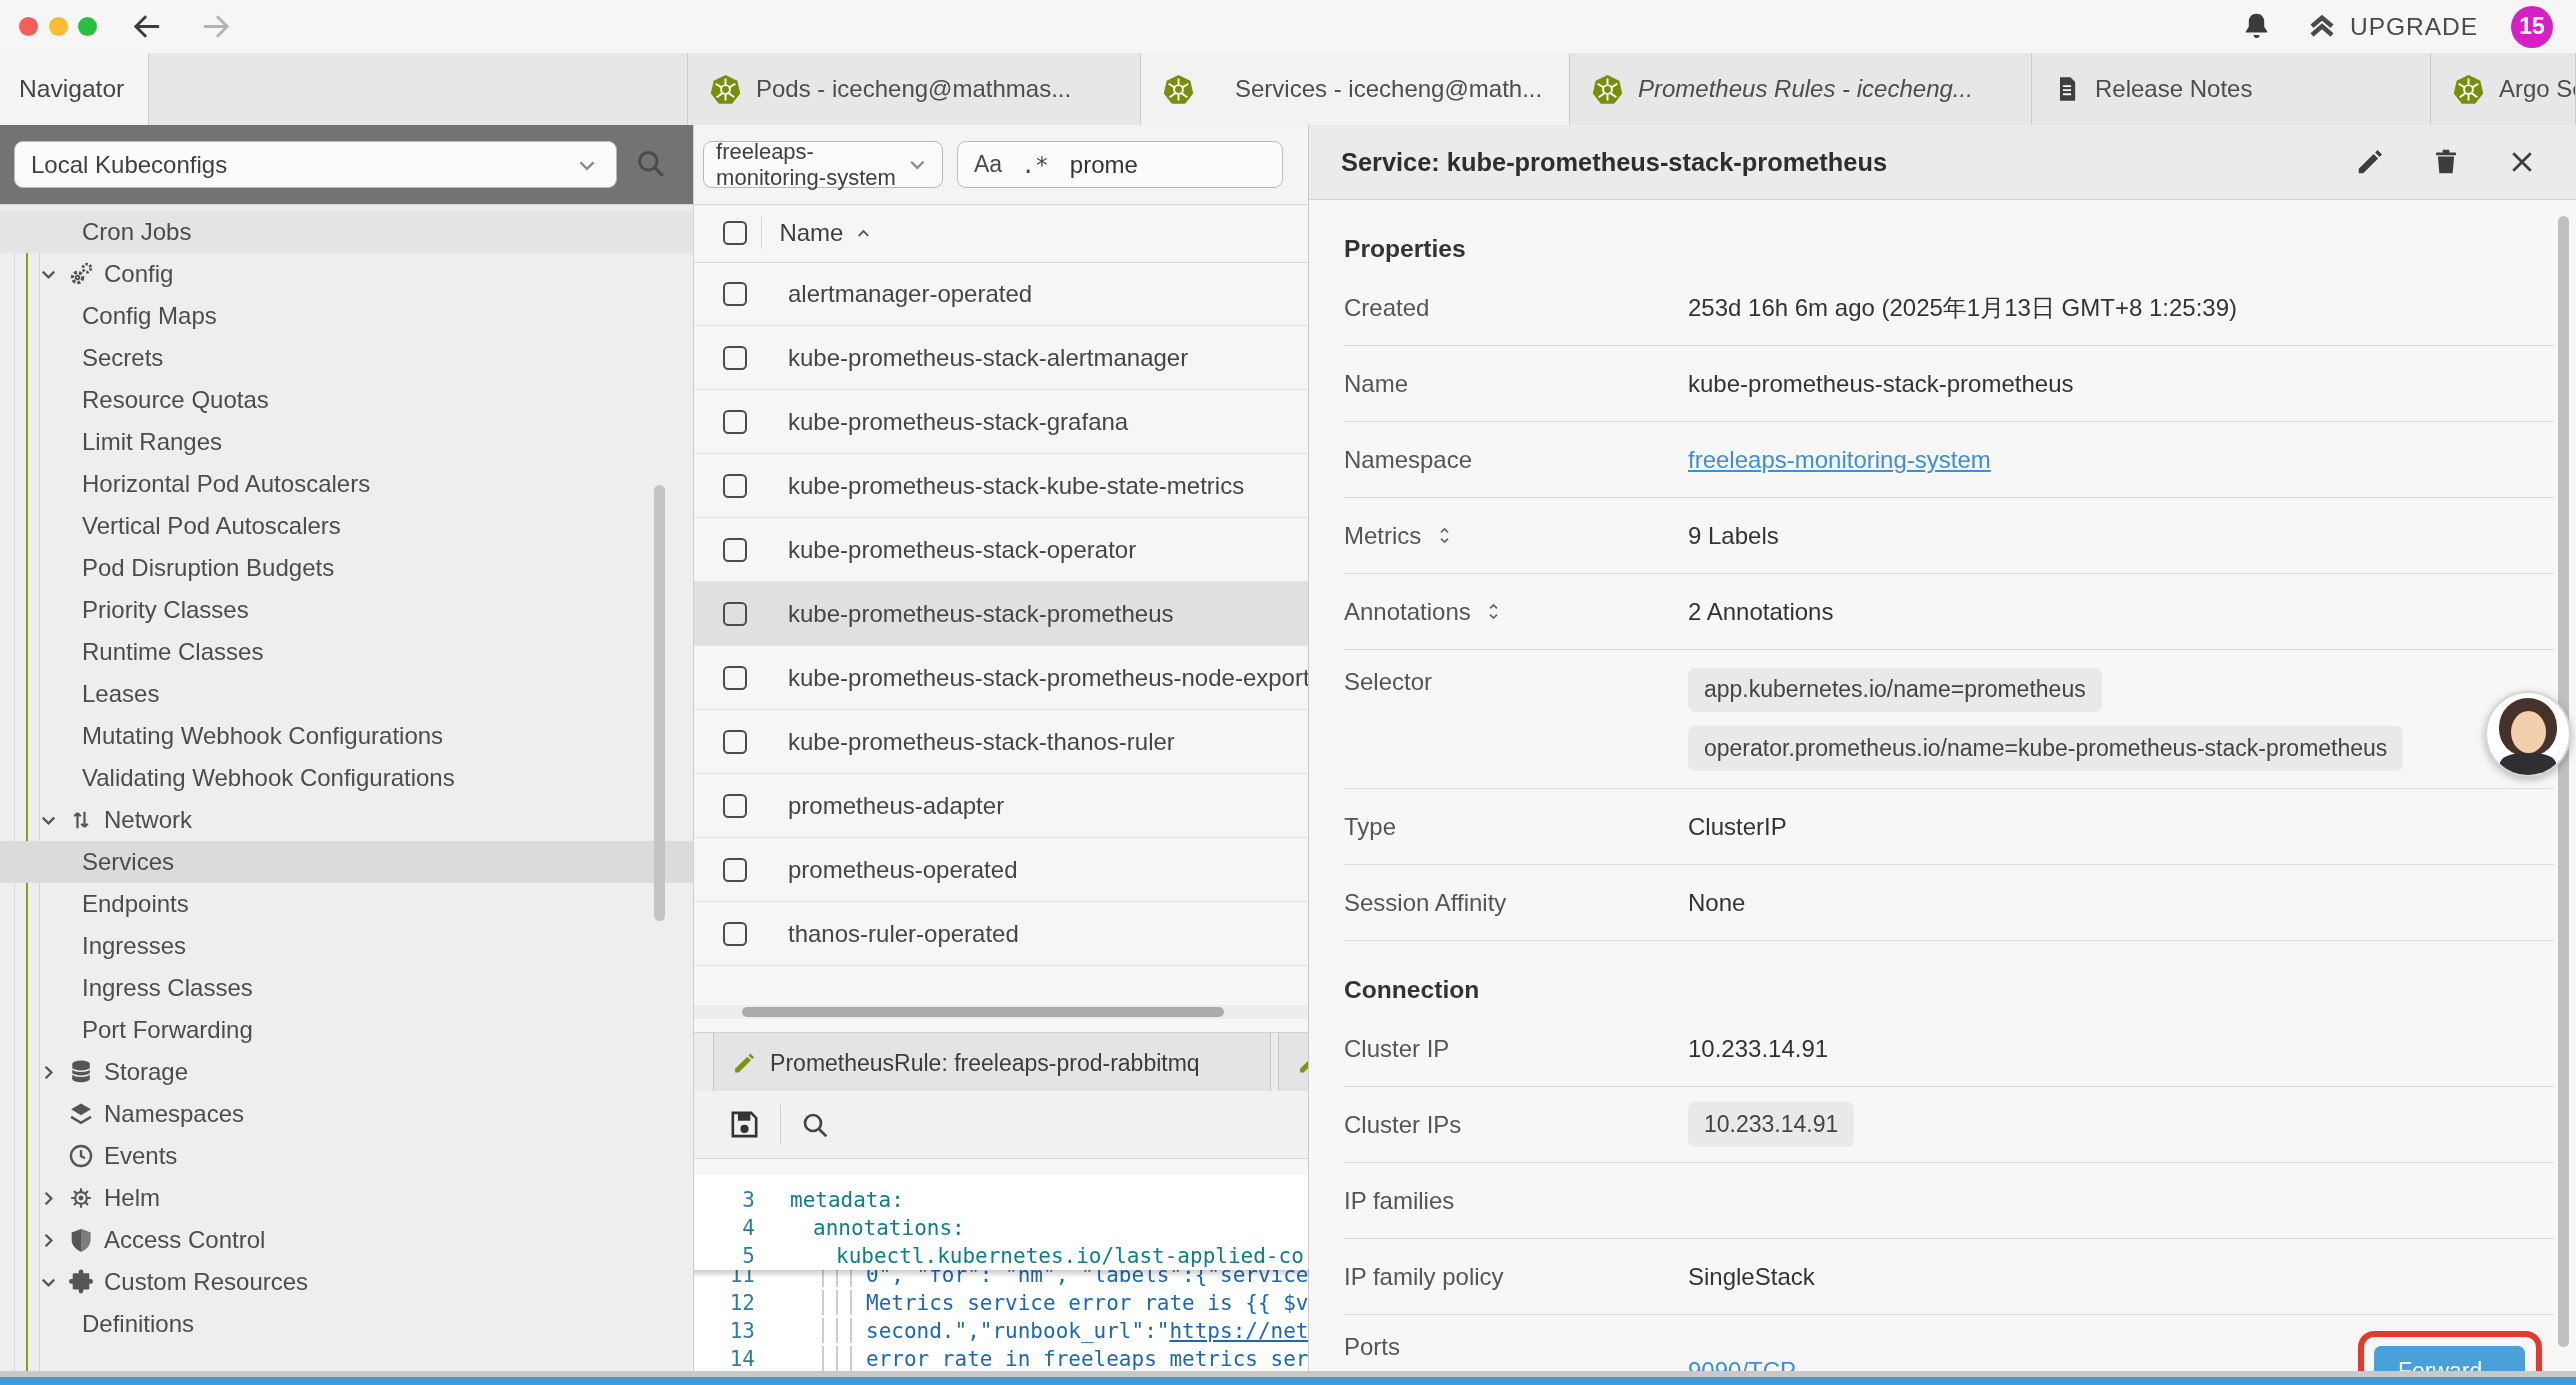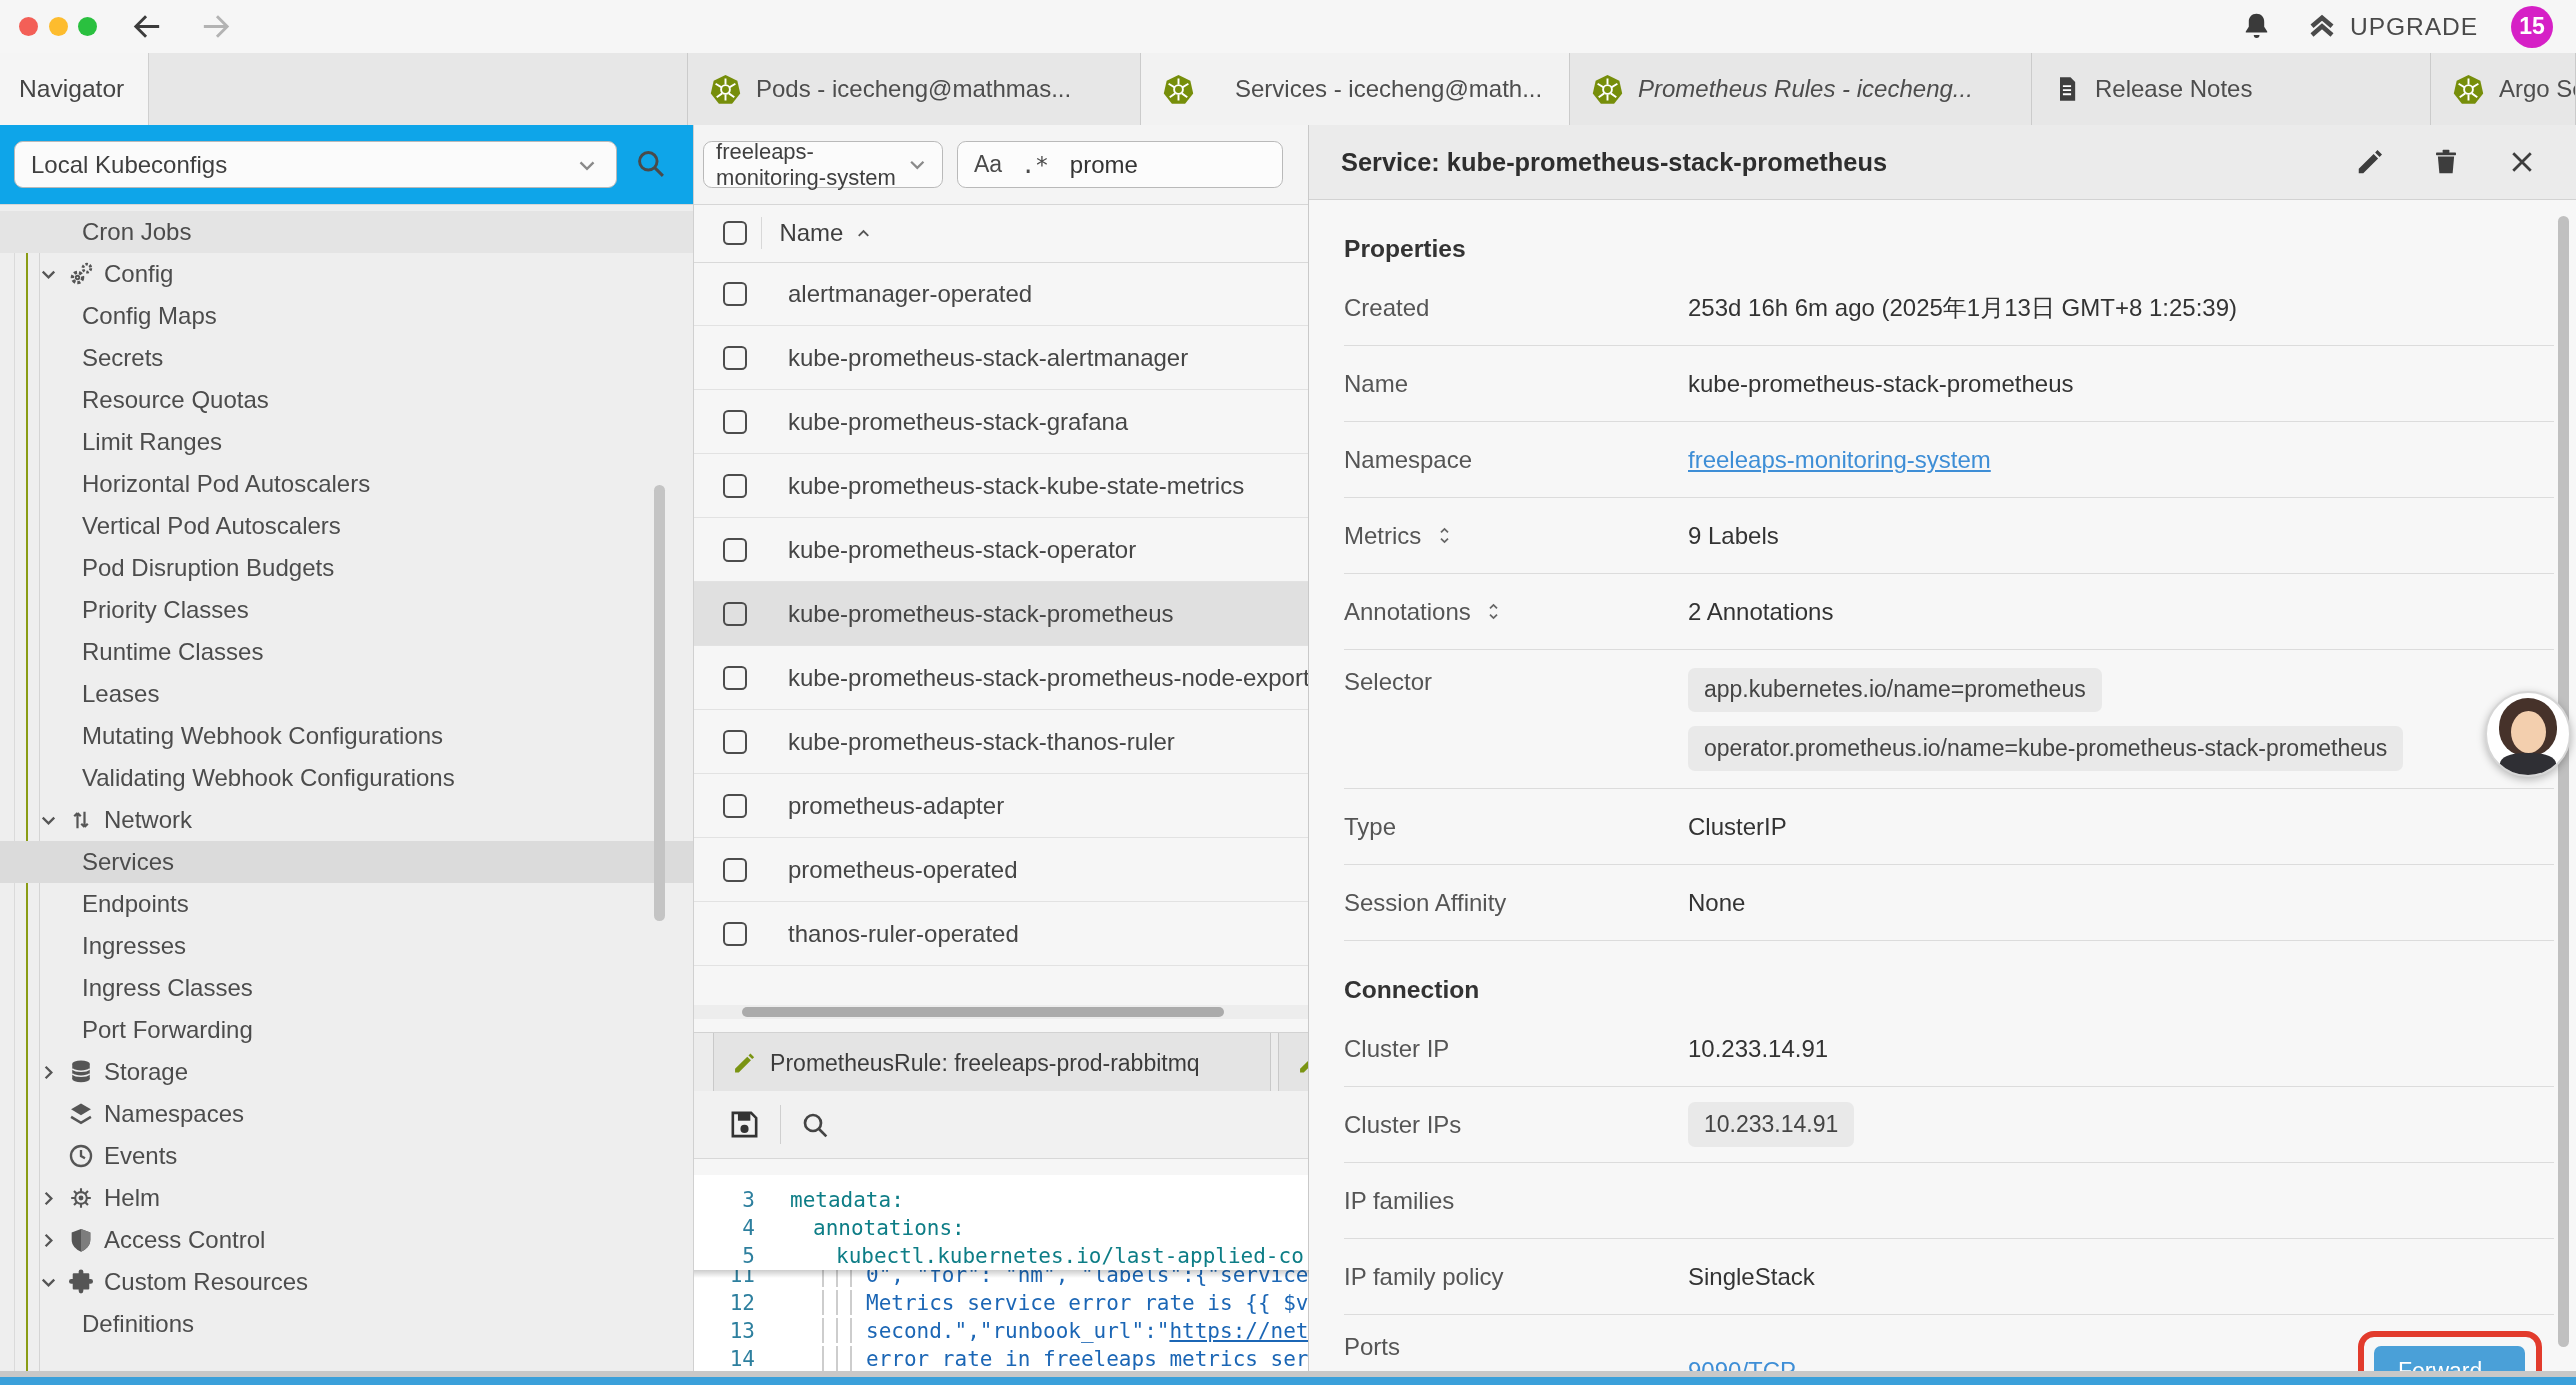--- a/index.html
+++ b/index.html
@@ -22,21 +22,21 @@
   #tabband{position:absolute;left:0;top:53px;width:2576px;height:72px;background:#e7e7e7;border-bottom:0.9px solid #c6c6c6;}
   #navigator-tab{position:absolute;left:0;top:0;width:149px;height:72px;background:#f5f5f5;border-right:0.9px solid #cfcfcf;display:flex;align-items:center;padding-left:19px;box-sizing:border-box;font-size:24.6px;color:#444;}
   .mtab{position:absolute;top:0;height:72px;box-sizing:border-box;border-left:0.9px solid #cbcbcb;display:flex;align-items:center;gap:14px;padding:0 21px;font-size:24px;color:#4d4d4d;overflow:hidden;white-space:nowrap;}
   .mtab.active{background:#f2f2f2;gap:40px;}
   .mtab.italic .mtab-label{font-style:italic;}
   .mtab .closex{margin-left:auto;font-size:24px;color:#555;}
   .mtab:last-child{border-right:0.9px solid #cbcbcb;}
 
   
   #sidebar{position:absolute;left:0;top:125px;width:693px;height:1261px;background:#eeeeee;box-sizing:border-box;}
-  #cfgrow{position:relative;height:79px;border-bottom:0.9px solid #d6d6d6;background:#0ea5e9;padding-left:36px;}
+  #cfgrow{position:relative;height:79px;border-bottom:0.9px solid #d6d6d6;background:#737373;padding-left:36px;}
   #kubeconfig-select{position:absolute;left:14px;top:16px;width:603px;height:47px;box-sizing:border-box;background:#fbfbfb;border:0.9px solid #b9b9b9;border-radius:8.8px;display:flex;align-items:center;padding:0 16px;font-size:24px;color:#3f3f3f;}
   #kubeconfig-select .chev{margin-left:auto;}
   #sidebar-search{position:absolute;left:633px;top:21px;}
   #tree{position:absolute;left:0;top:86px;width:693px;height:1175px;overflow:hidden;}
   .guide{position:absolute;top:0;bottom:0;width:1.8px;}
   .g1{left:14px;background:#dadada;width:1.3px;}
   .g2{left:26px;background:#8a9c14;}
   .g3{left:39px;background:#d4d4d4;width:1.3px;}
   .trow{position:relative;display:flex;align-items:center;height:42px;font-size:24px;color:#4c4c4c;box-sizing:border-box;white-space:nowrap;}
   .trow .chevcell{width:30px;display:flex;align-items:center;}

